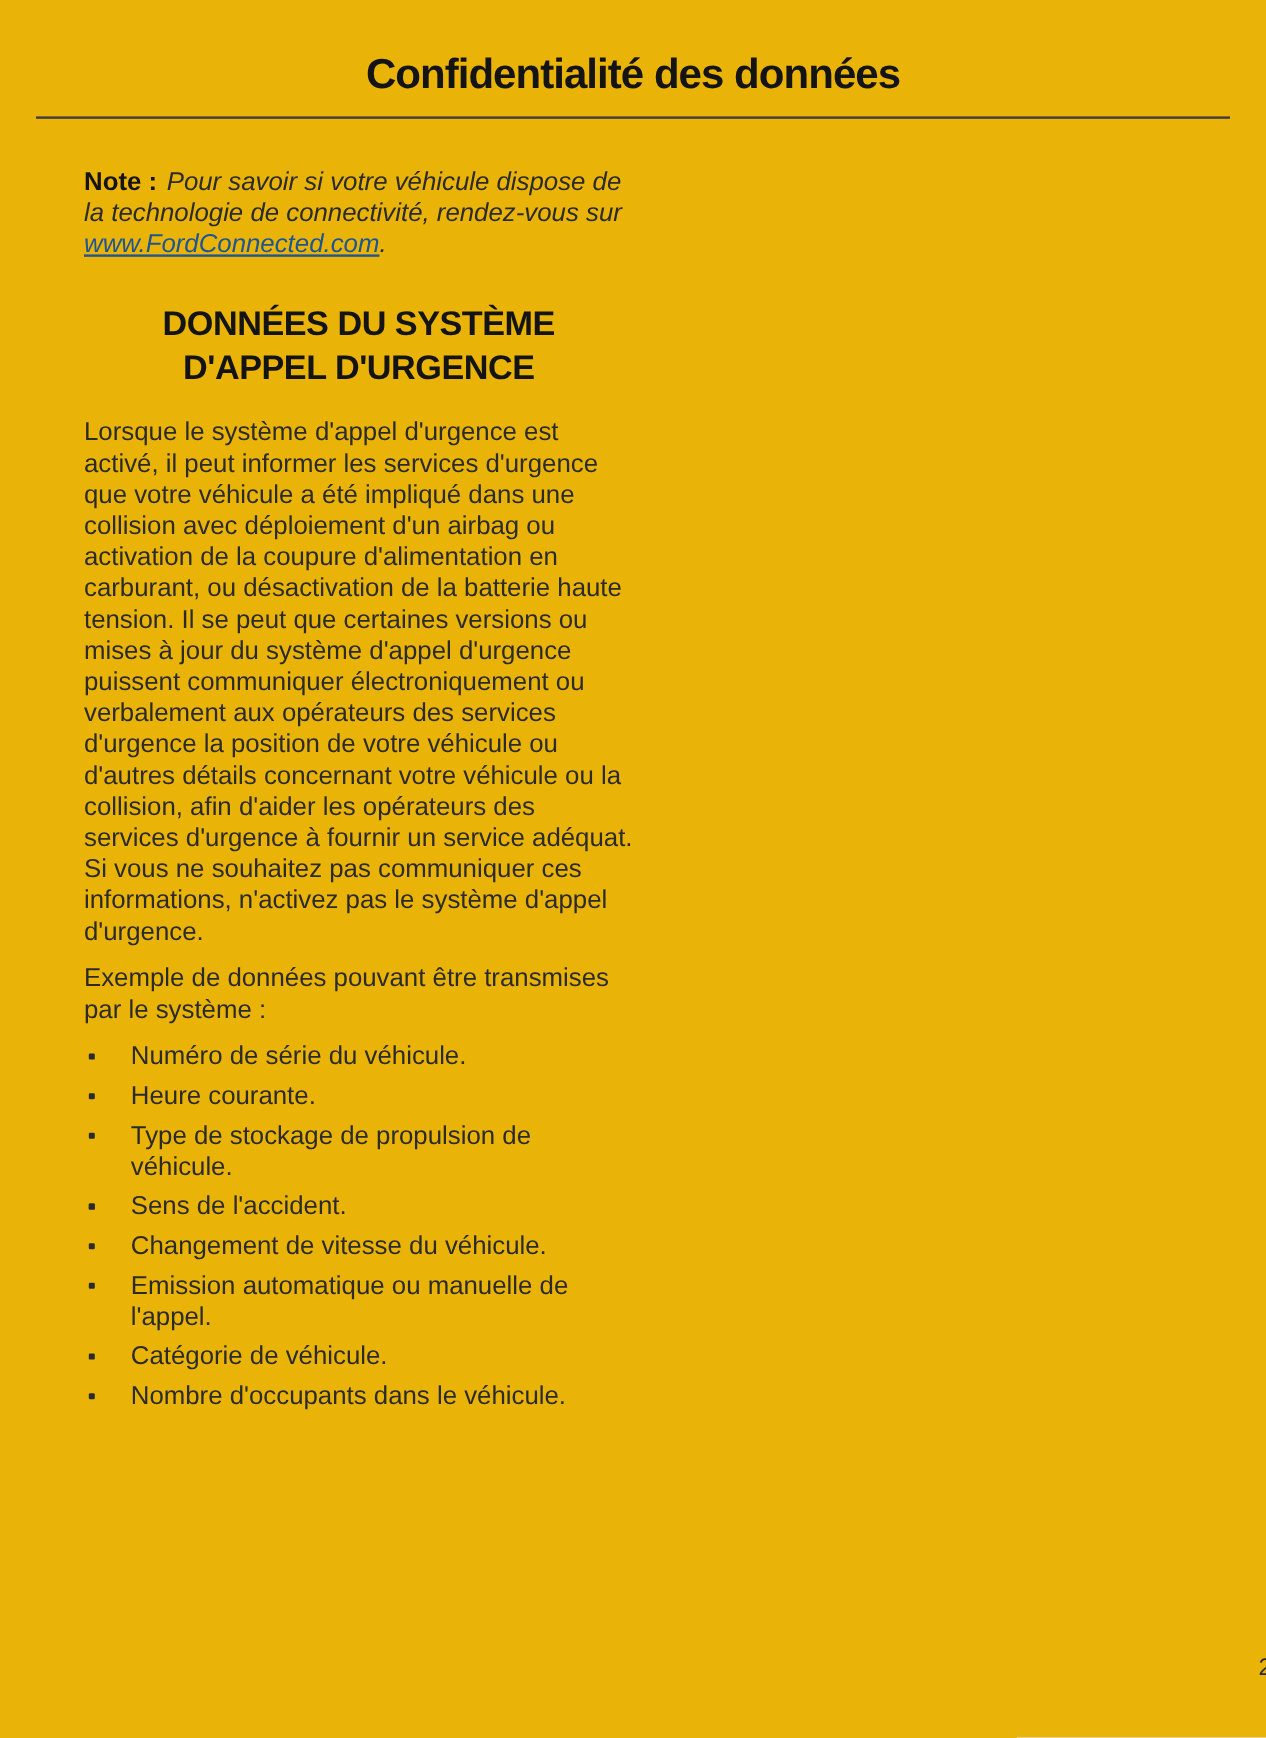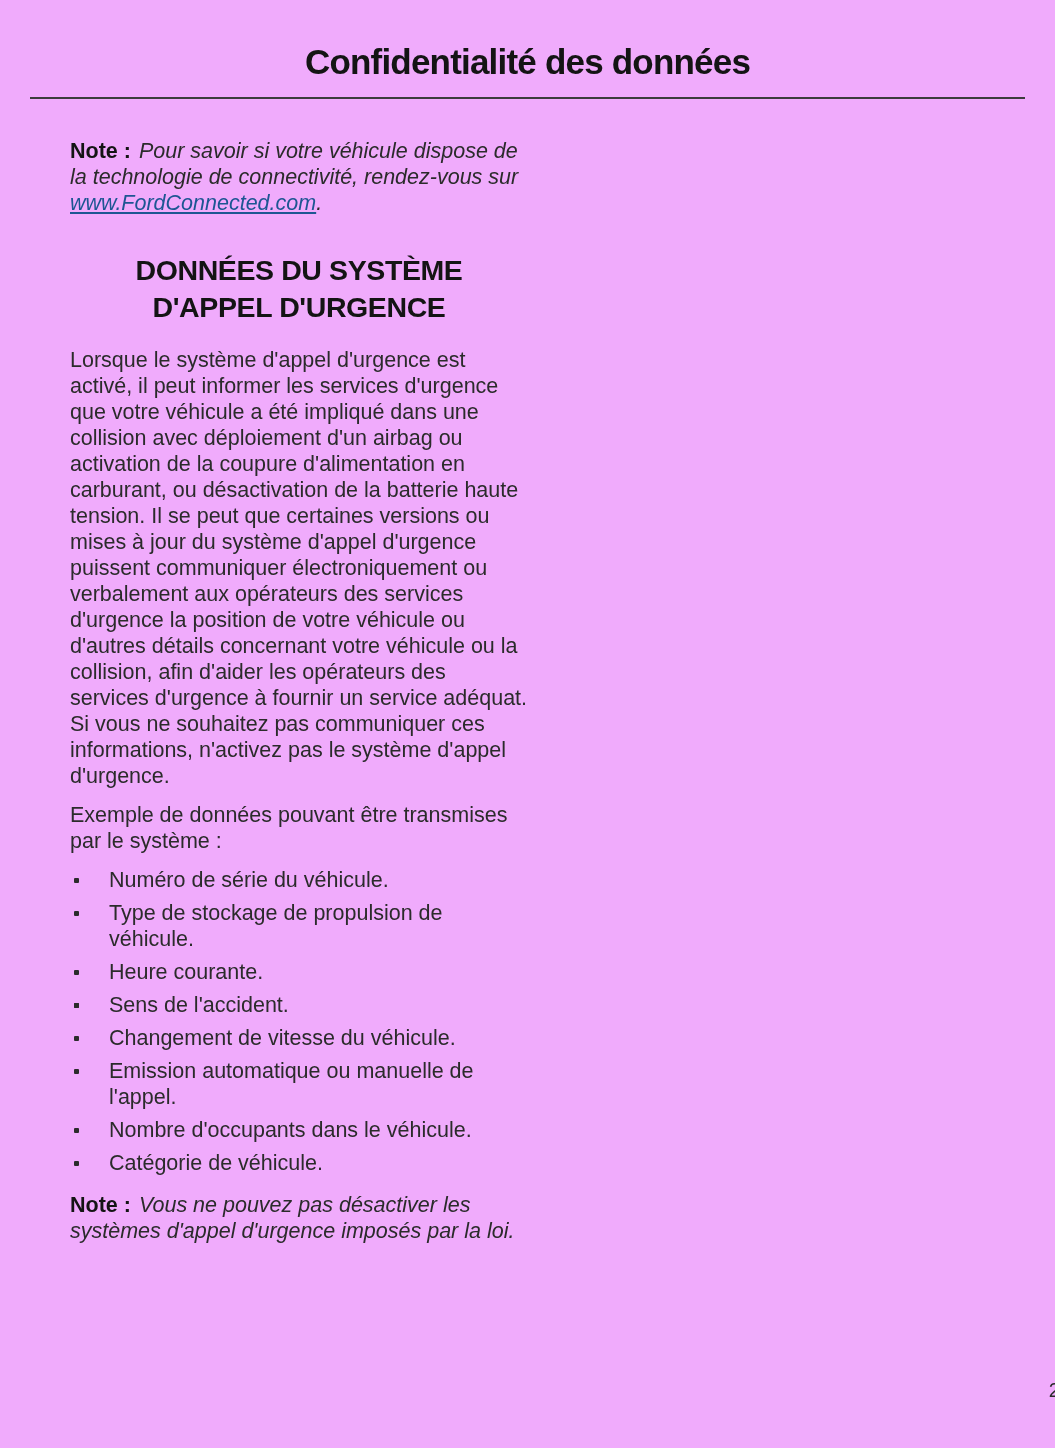--- a/index.html
+++ b/index.html
@@ -1,21 +1,21 @@
 <!DOCTYPE html>
 <html><head>
 <meta charset="utf-8">
 <style>
   html, body { margin: 0; padding: 0; background: #e8e8e8; }
   .page {
     position: relative;
     width: 1055px;
     height: 1448px;
     margin: 0 auto;
-    background: #f0abfc;
+    background: #eab308;
     font-family: "Liberation Sans", sans-serif;
     color: #2b2b2b;
     overflow: hidden;
   }
   .header { text-align: center; padding-top: 42px; }
   .header-title {
     font-size: 35px;
     font-weight: 700;
     letter-spacing: -0.8px;
     color: #141414;
@@ -113,54 +113,51 @@
 
     <p class="para">Exemple de données pouvant être transmises par le système :</p>
 
     <ul class="bullet-list">
       <li>
         <span class="bullet-dot"></span>
         <span>Numéro de série du véhicule.</span>
       </li>
       <li>
         <span class="bullet-dot"></span>
-        <span>Type de stockage de propulsion de véhicule.</span>
+        <span>Heure courante.</span>
       </li>
       <li>
         <span class="bullet-dot"></span>
-        <span>Heure courante.</span>
+        <span>Type de stockage de propulsion de véhicule.</span>
       </li>
       <li>
         <span class="bullet-dot"></span>
       </li>
       <li>
         <span class="bullet-dot"></span>
         <span>Sens de l'accident.</span>
       </li>
       <li>
         <span class="bullet-dot"></span>
         <span>Changement de vitesse du véhicule.</span>
       </li>
       <li>
         <span class="bullet-dot"></span>
         <span>Emission automatique ou manuelle de l'appel.</span>
       </li>
       <li>
         <span class="bullet-dot"></span>
-        <span>Nombre d'occupants dans le véhicule.</span>
+        <span>Catégorie de véhicule.</span>
       </li>
       <li>
         <span class="bullet-dot"></span>
-        <span>Catégorie de véhicule.</span>
+        <span>Nombre d'occupants dans le véhicule.</span>
       </li>
     </ul>
 
-    <p class="note bottom-note">
-      <span class="note-label">Note :</span><span>Vous ne pouvez pas désactiver les systèmes d'appel d'urgence imposés par la loi.</span>
-    </p>
 
   </div>
 
   <div class="footer">
     <span>27</span>
   </div>
 
 </div>
 
 </body></html>

